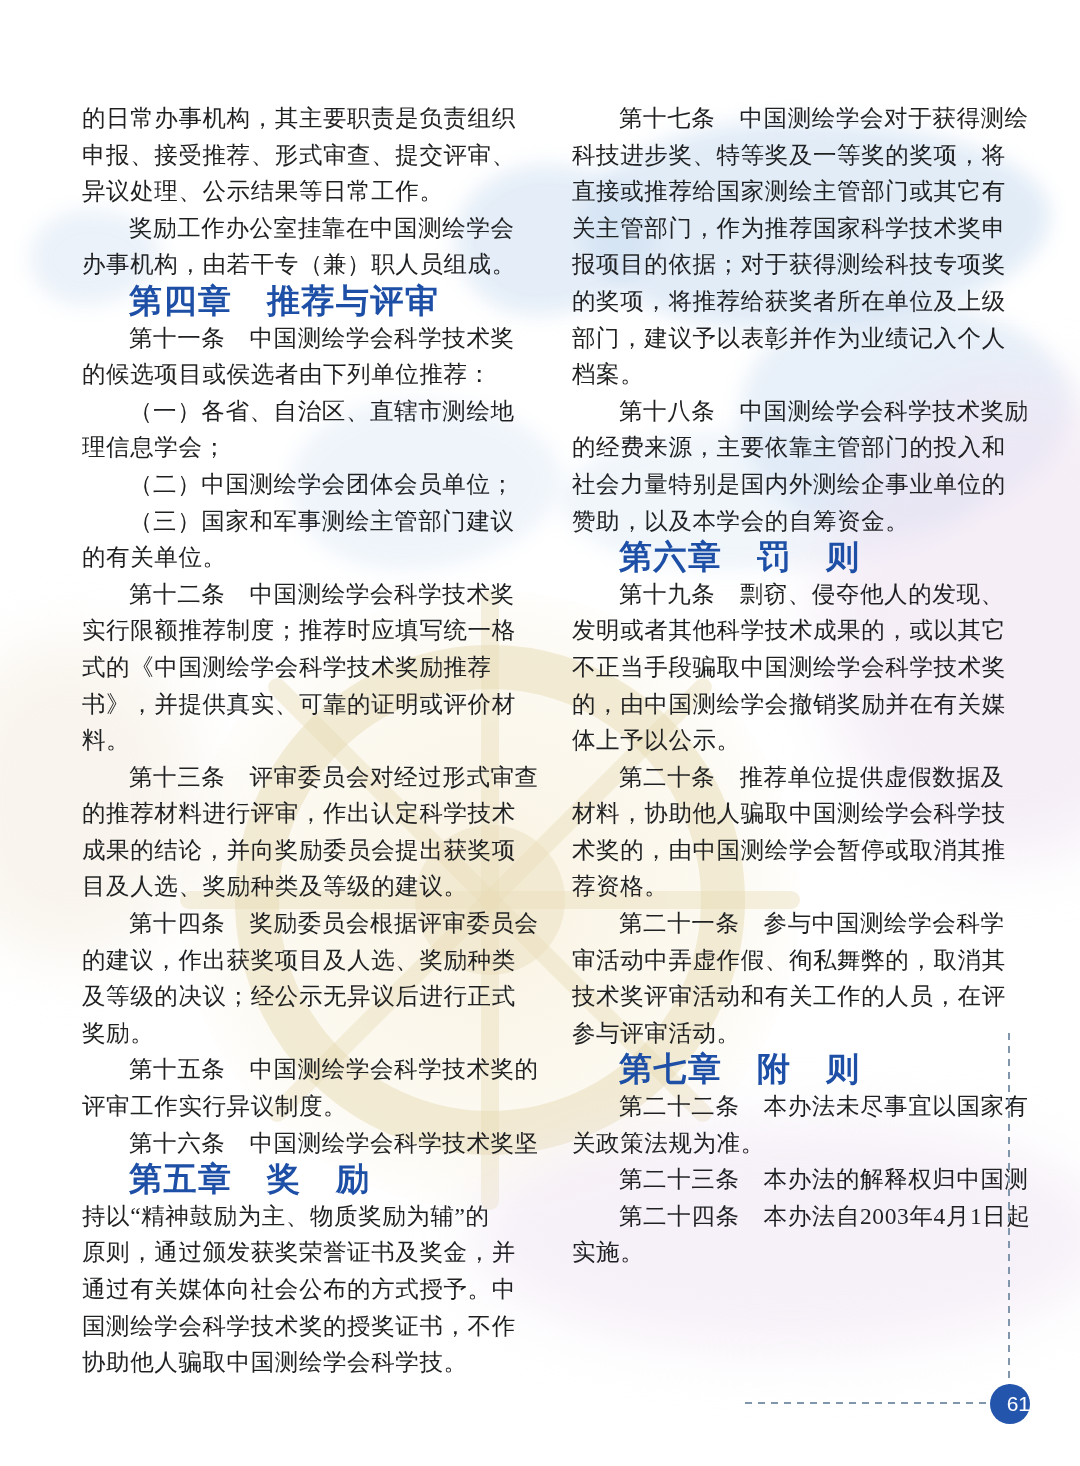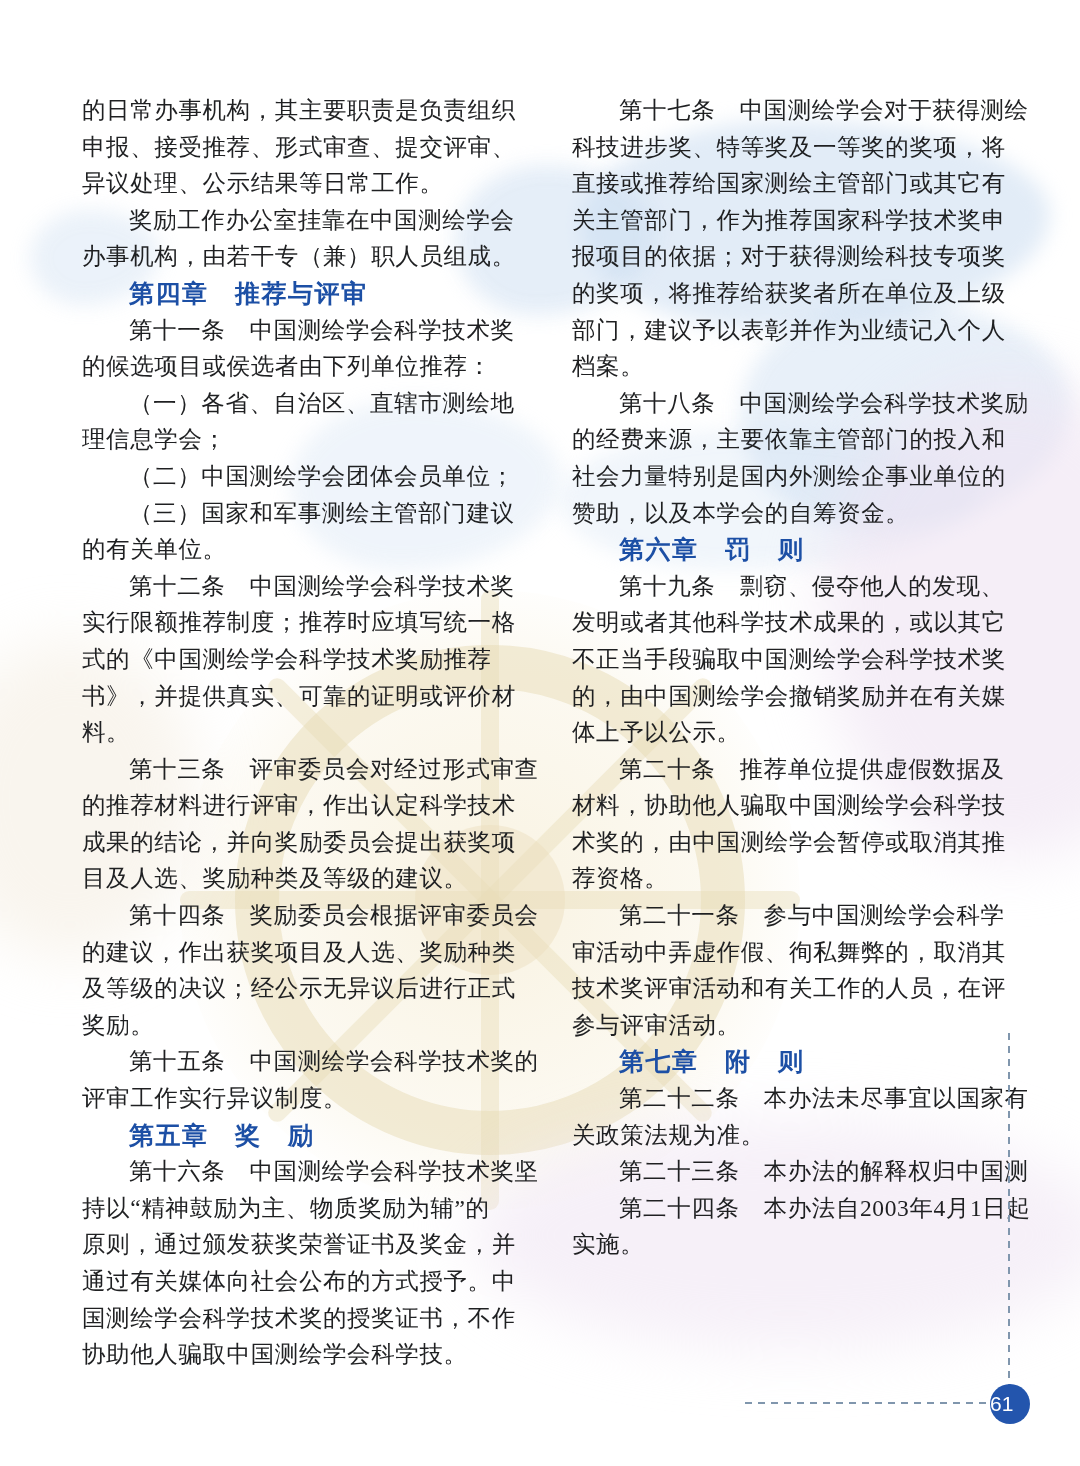--- a/index.html
+++ b/index.html
@@ -35,47 +35,47 @@
     left:415px;top:825px;width:150px;height:150px;border-radius:50%;
     background:rgba(234,222,188,0.45);z-index:1;
   }
   .wheel-spoke{
     left:180px;top:891px;width:620px;height:18px;
     background:rgba(232,219,182,0.42);border-radius:9px;
     transform-origin:50% 50%;z-index:1;
   }
 
   
-  .col{position:absolute;top:92px;width:444px;z-index:2;}
+  .col{position:absolute;top:100px;width:444px;z-index:2;}
   .col-left{left:82px;}
   .col-right{left:562px;margin-left:10px;}
   .line{
     height:36.6px;line-height:36.6px;font-size:23.5px;
     color:var(--body-text,#1f2022);letter-spacing:0.6px;white-space:nowrap;
   }
   .line.indent{padding-left:47px;}
   .line.head{
     font-family:"Liberation Sans","DejaVu Sans",sans-serif;
-    font-weight:bold;font-size:25px;letter-spacing:1.5px;
+    font-weight:bold;font-size:33px;letter-spacing:1.5px;
     color:var(--heading-blue,#1c4fa5);
   }
 
   
   .v-dash{
     position:absolute;left:1008px;top:1033px;width:2px;height:352px;z-index:3;
     background:repeating-linear-gradient(to bottom,var(--dash-color,#8096ad) 0 7px,transparent 7px 13px);
   }
   .h-dash{
     position:absolute;left:745px;top:1402px;width:246px;height:2px;z-index:3;
     background:repeating-linear-gradient(to right,var(--dash-color,#8096ad) 0 7px,transparent 7px 13px);
   }
   .badge{
     position:absolute;left:990px;top:1384px;width:40px;height:40px;border-radius:50%;
     background:var(--badge-blue,#2355ad);z-index:4;
-    display:flex;align-items:center;justify-content:flex-start;
+    display:flex;align-items:center;justify-content:flex-end;
   }
   .badge span{
     color:#ffffff;font-size:21px;font-family:"Liberation Sans","DejaVu Sans",sans-serif;
   }
 </style>
 </head>
 <body>
 
 <div class="page">
 
@@ -120,22 +120,22 @@
       <div class="line indent">第十三条　评审委员会对经过形式审查</div>
       <div class="line">的推荐材料进行评审，作出认定科学技术</div>
       <div class="line">成果的结论，并向奖励委员会提出获奖项</div>
       <div class="line">目及人选、奖励种类及等级的建议。</div>
       <div class="line indent">第十四条　奖励委员会根据评审委员会</div>
       <div class="line">的建议，作出获奖项目及人选、奖励种类</div>
       <div class="line">及等级的决议；经公示无异议后进行正式</div>
       <div class="line">奖励。</div>
       <div class="line indent">第十五条　中国测绘学会科学技术奖的</div>
       <div class="line">评审工作实行异议制度。</div>
+      <div class="line indent">第十六条　中国测绘学会科学技术奖坚</div>
       <div class="line head indent">第五章　奖　励</div>
-      <div class="line indent">第十六条　中国测绘学会科学技术奖坚</div>
       <div class="line">持以“精神鼓励为主、物质奖励为辅”的</div>
       <div class="line">原则，通过颁发获奖荣誉证书及奖金，并</div>
       <div class="line">通过有关媒体向社会公布的方式授予。中</div>
       <div class="line">国测绘学会科学技术奖的授奖证书，不作</div>
       <div class="line">协助他人骗取中国测绘学会科学技。</div>
     </div>
   <div class="col col-right" id="col-right">
       <div class="line indent">第十七条　中国测绘学会对于获得测绘</div>
       <div class="line">科技进步奖、特等奖及一等奖的奖项，将</div>
       <div class="line">直接或推荐给国家测绘主管部门或其它有</div>

